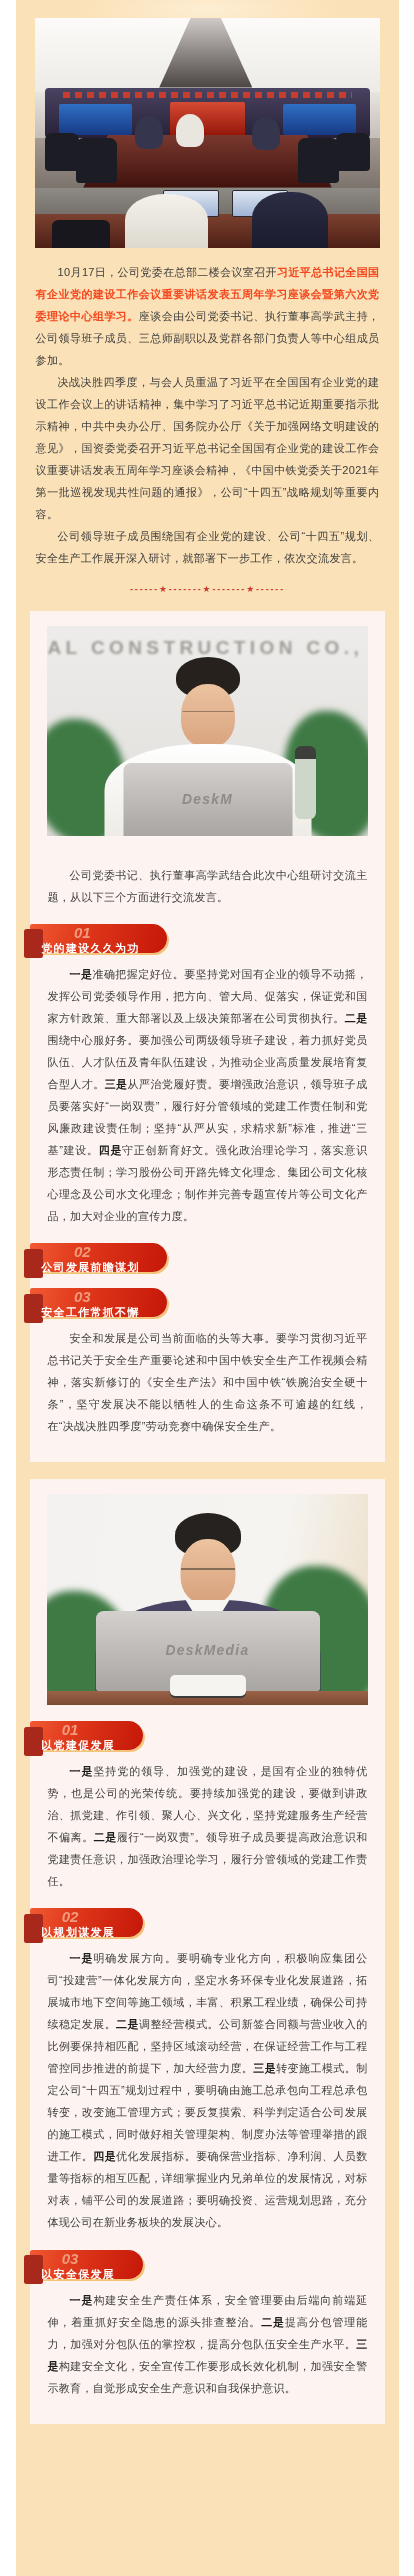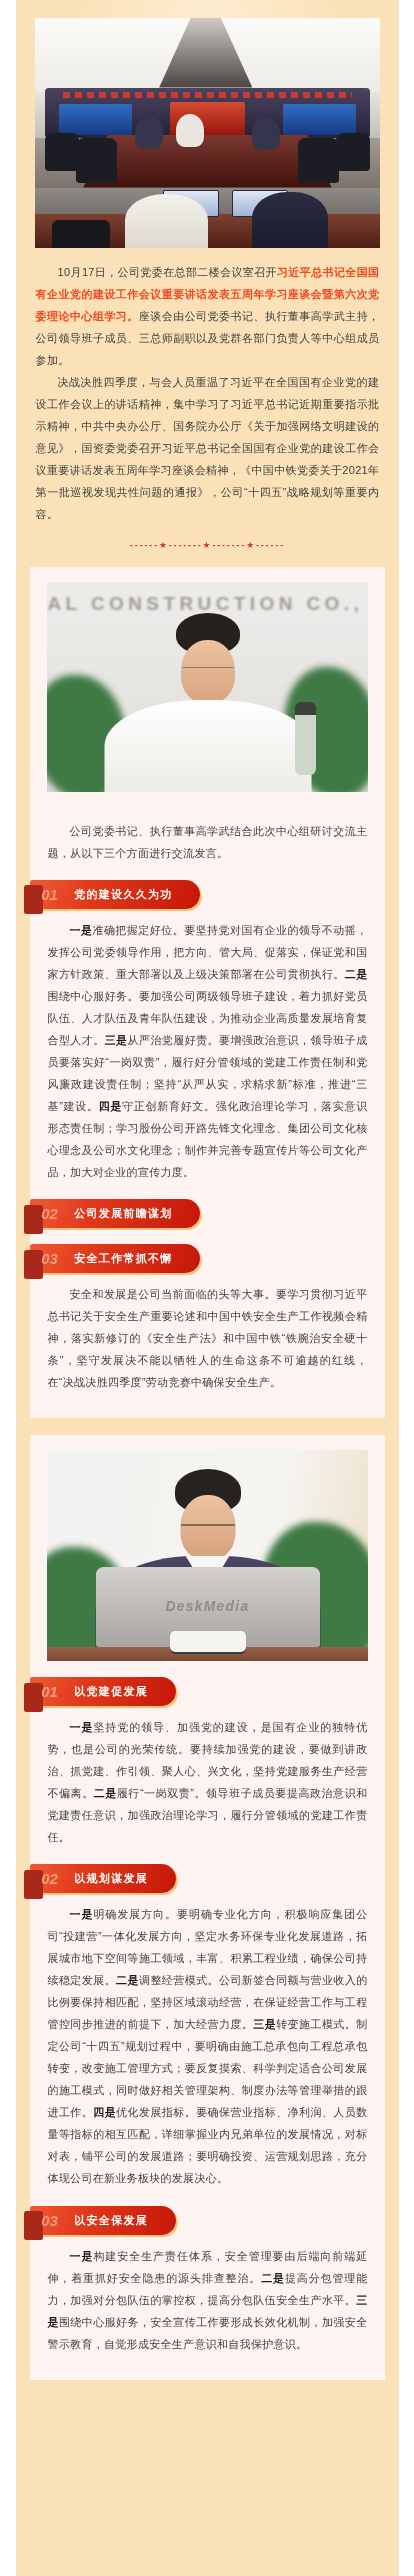--- a/index.html
+++ b/index.html
@@ -20,21 +20,21 @@
        letter-spacing:1.9px;font-weight:700;}
 
   
   .card{margin:16.3px 14.4px 0;background:#fdf4f1;padding:15px 17.5px 25px;}
   .caption{margin-top:28px;}
 
   
   .sec-banner{position:relative;z-index:0;display:flex;align-items:center;width:fit-content;
       height:29px;margin:16.3px 0 10px -17.5px;padding:0 27.5px 0 11.3px;
       background:linear-gradient(105deg,#f15a33 0%,#e03a1c 35%,#c51708 100%);
-      border-radius:2.5px 16.3px 16.3px 2.5px;box-shadow:1.9px 1.9px 0 #f3c477;}
+      border-radius:2.5px 16.3px 16.3px 2.5px;box-shadow:1.9px 1.9px 0 #f3c477;flex-direction:column;}
   .sec-banner::before{content:"";position:absolute;z-index:-1;left:-5.6px;top:5.6px;width:19px;
       height:29px;background:#a8281b;border-radius:2.5px;}
   .sec-num{font-style:italic;font-weight:700;font-size:15px;color:#f19a7d;margin-right:16.3px;}
   .sec-title{font-weight:700;font-size:11px;color:#ffffff;letter-spacing:1.3px;}
 
   
   .photo{position:relative;overflow:hidden;margin:0 19.4px;}
   .photo *{position:absolute;}
   .photo-wide{height:170px;background:linear-gradient(180deg,#f7f6f3 0%,#e9e7e2 42%,#9b948e 100%);}
   .p1-ceiling{top:0;left:0;right:0;height:74px;background:linear-gradient(180deg,#fcfbf9,#ecebe6);}
@@ -139,34 +139,38 @@
       <div class="p2-laptop lp1"></div>
       <div class="p2-laptop lp2"></div>
       <div class="p2-person-white"></div>
       <div class="p2-person-dark"></div>
       <div class="p2-chair"></div>
     </div>
 
     <div class="intro">
       <p class="p"><span>10月17日，公司党委在总部二楼会议室召开</span><span class="seg-r">习近平总书记全国国有企业党的建设工作会议重要讲话发表五周年学习座谈会暨第六次党委理论中心组学习。</span><span>座谈会由公司党委书记、执行董事高学武主持，公司领导班子成员、三总师副职以及党群各部门负责人等中心组成员参加。</span></p>
       <p class="p">决战决胜四季度，与会人员重温了习近平在全国国有企业党的建设工作会议上的讲话精神，集中学习了习近平总书记近期重要指示批示精神，中共中央办公厅、国务院办公厅《关于加强网络文明建设的意见》，国资委党委召开习近平总书记全国国有企业党的建设工作会议重要讲话发表五周年学习座谈会精神，《中国中铁党委关于2021年第一批巡视发现共性问题的通报》，公司“十四五”战略规划等重要内容。</p>
+      <p class="p">公司领导班子成员围绕国有企业党的建设、公司“十四五”规划、安全生产工作展开深入研讨，就部署下一步工作，依次交流发言。</p>
     </div>
 
     <div class="sep">------★-------★-------★------</div>
 
     <section class="card">
       <div class="photo photo-inner photo-speaker1">
         <div class="p3-walltext">AL CONSTRUCTION CO., L</div>
         <div class="plant p3-plant-l"></div>
         <div class="plant p3-plant-r"></div>
         <div class="p3-hair"></div>
         <div class="p3-face"></div>
         <div class="p3-glasses"></div>
         <div class="p3-shirt"></div>
         <div class="p3-bottle"></div>
+        <div class="p3-laptop">
+          <span class="laptop-brand">DeskM</span>
+        </div>
       </div>
 
       <p class="p caption">公司党委书记、执行董事高学武结合此次中心组研讨交流主题，从以下三个方面进行交流发言。</p>
 
       <div class="sec-banner">
         <span class="sec-num">01</span>
         <span class="sec-title">党的建设久久为功</span>
       </div>
       <p class="p"><span class="seg-b">一是</span><span>准确把握定好位。要坚持党对国有企业的领导不动摇，发挥公司党委领导作用，把方向、管大局、促落实，保证党和国家方针政策、重大部署以及上级决策部署在公司贯彻执行。</span><span class="seg-b">二是</span><span>围绕中心服好务。要加强公司两级领导班子建设，着力抓好党员队伍、人才队伍及青年队伍建设，为推动企业高质量发展培育复合型人才。</span><span class="seg-b">三是</span><span>从严治党履好责。要增强政治意识，领导班子成员要落实好“一岗双责”，履行好分管领域的党建工作责任制和党风廉政建设责任制；坚持“从严从实，求精求新”标准，推进“三基”建设。</span><span class="seg-b">四是</span><span>守正创新育好文。强化政治理论学习，落实意识形态责任制；学习股份公司开路先锋文化理念、集团公司文化核心理念及公司水文化理念；制作并完善专题宣传片等公司文化产品，加大对企业的宣传力度。</span></p>
 
@@ -208,17 +212,17 @@
       <div class="sec-banner">
         <span class="sec-num">02</span>
         <span class="sec-title">以规划谋发展</span>
       </div>
       <p class="p"><span class="seg-b">一是</span><span>明确发展方向。要明确专业化方向，积极响应集团公司“投建营”一体化发展方向，坚定水务环保专业化发展道路，拓展城市地下空间等施工领域，丰富、积累工程业绩，确保公司持续稳定发展。</span><span class="seg-b">二是</span><span>调整经营模式。公司新签合同额与营业收入的比例要保持相匹配，坚持区域滚动经营，在保证经营工作与工程管控同步推进的前提下，加大经营力度。</span><span class="seg-b">三是</span><span>转变施工模式。制定公司“十四五”规划过程中，要明确由施工总承包向工程总承包转变，改变施工管理方式；要反复摸索、科学判定适合公司发展的施工模式，同时做好相关管理架构、制度办法等管理举措的跟进工作。</span><span class="seg-b">四是</span><span>优化发展指标。要确保营业指标、净利润、人员数量等指标的相互匹配，详细掌握业内兄弟单位的发展情况，对标对表，铺平公司的发展道路；要明确投资、运营规划思路，充分体现公司在新业务板块的发展决心。</span></p>
 
       <div class="sec-banner">
         <span class="sec-num">03</span>
         <span class="sec-title">以安全保发展</span>
       </div>
-      <p class="p"><span class="seg-b">一是</span><span>构建安全生产责任体系，安全管理要由后端向前端延伸，着重抓好安全隐患的源头排查整治。</span><span class="seg-b">二是</span><span>提高分包管理能力，加强对分包队伍的掌控权，提高分包队伍安全生产水平。</span><span class="seg-b">三是</span><span>围绕中心服好务，安全宣传工作要形成长效化机制，加强安全警示教育，自觉形成安全生产意识和自我保护意识。</span></p>
+      <p class="p"><span class="seg-b">一是</span><span>构建安全生产责任体系，安全管理要由后端向前端延伸，着重抓好安全隐患的源头排查整治。</span><span class="seg-b">二是</span><span>提高分包管理能力，加强对分包队伍的掌控权，提高分包队伍安全生产水平。</span><span class="seg-b">三是</span><span>构建安全文化，安全宣传工作要形成长效化机制，加强安全警示教育，自觉形成安全生产意识和自我保护意识。</span></p>
     </section>
   </div>
 </div>
 
 
 </body></html>

